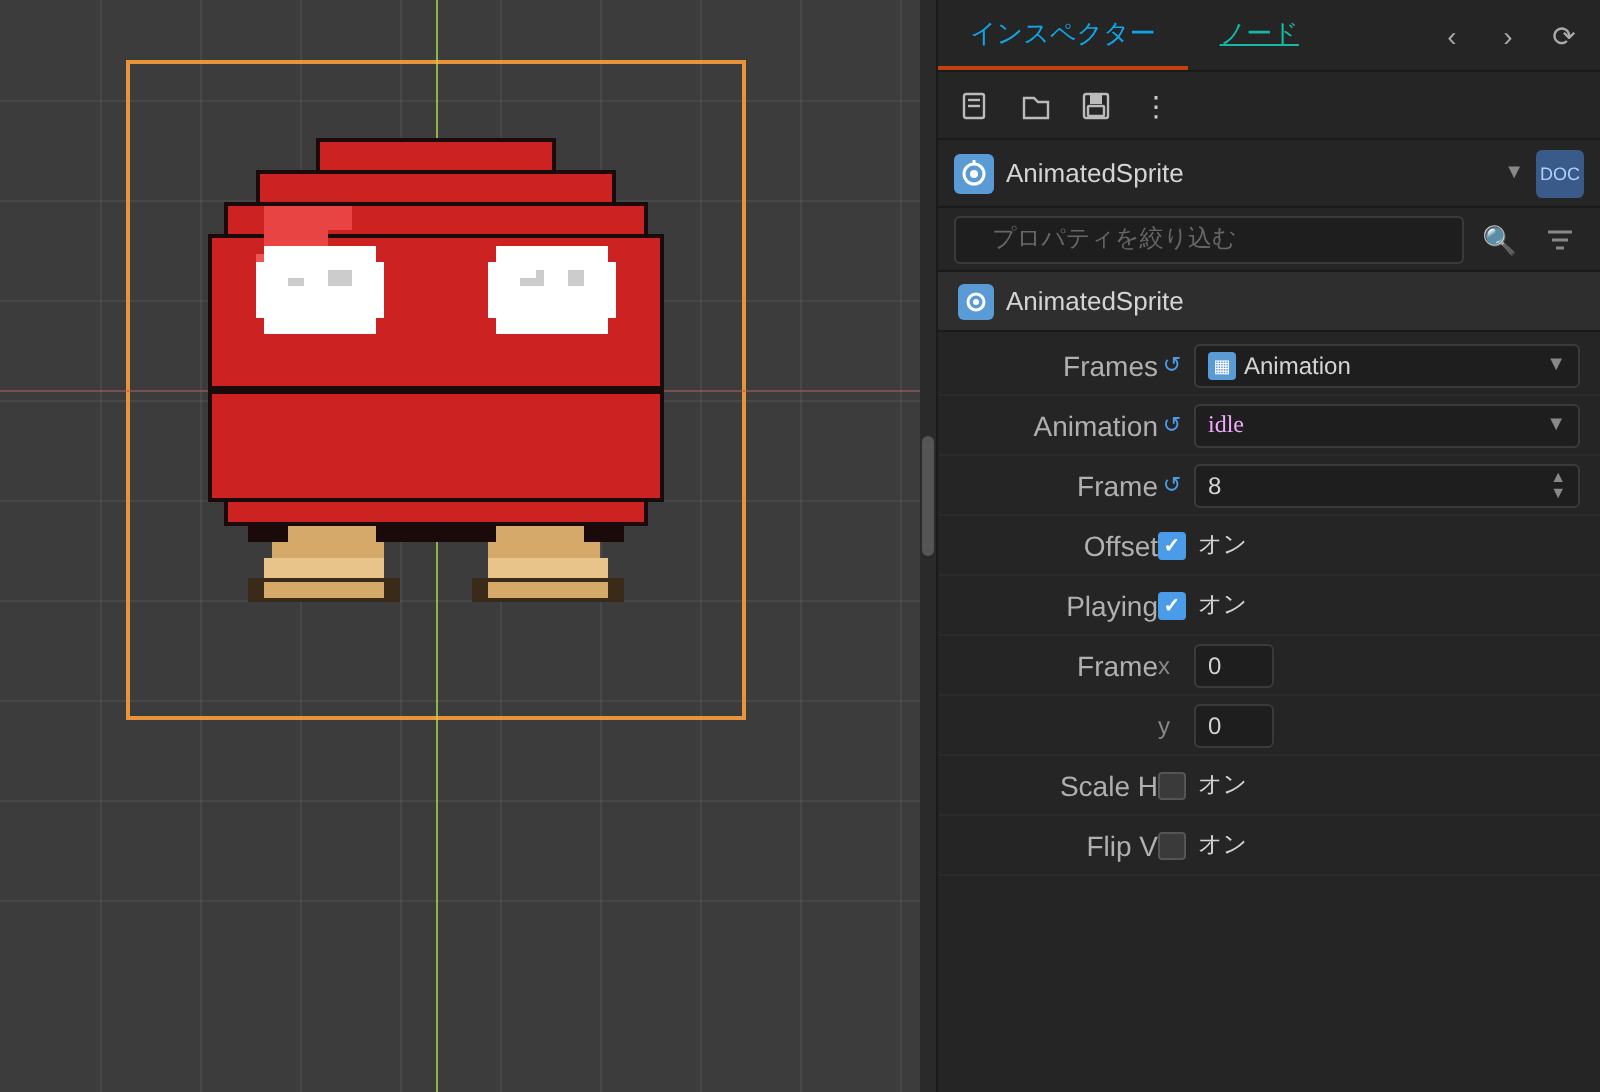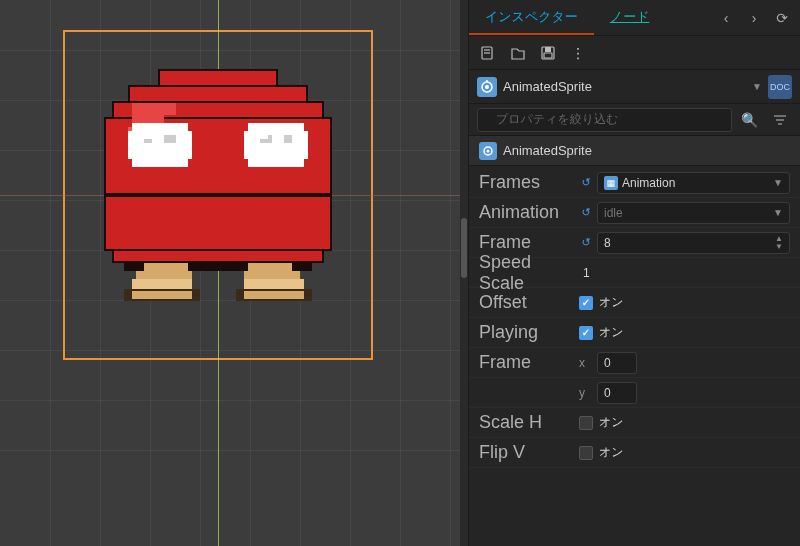--- a/index.html
+++ b/index.html
@@ -356,22 +356,23 @@
       height: 30px;
       display: flex;
       align-items: center;
       padding: 0 10px;
       border-bottom: 1px solid rgba(255,255,255,0.03);
     }
 
     .prop-label {
       width: 100px;
       color: #b0b0b0;
-      font-size: 18px;
+      font-size: 14px;
       flex-shrink: 0;
+      text-align: right;
     }
 
     .prop-value-area {
       flex: 1;
       display: flex;
       align-items: center;
       gap: 4px;
     }
 
     .prop-reset-icon {
@@ -432,22 +433,23 @@
       border: 1px solid #3a3a3a;
       border-radius: 3px;
       display: flex;
       align-items: center;
       padding: 0 6px;
       cursor: pointer;
     }
 
     .anim-text {
       font-size: 12px;
-      color: #737373;
-      flex: 1;
+      color: #f0abfc;
+      flex: 1;
+      font-family: Liberation Serif, serif;
     }
 
     
     .frame-stepper {
       flex: 1;
       height: 22px;
       background: #1e1e1e;
       border: 1px solid #3a3a3a;
       border-radius: 3px;
       display: flex;
@@ -764,26 +766,20 @@
         <div class="frame-stepper">
           <span class="frame-val">8</span>
           <div class="stepper-arrows">
             <div class="stepper-up">▲</div>
             <div class="stepper-down">▼</div>
           </div>
         </div>
       </div>
     </div>
 
-    <div class="prop-row">
-      <span class="prop-label">Speed Scale</span>
-      <div class="prop-value-area">
-        <span class="speed-value">1</span>
-      </div>
-    </div>
 
     <div class="prop-row">
       <span class="prop-label">Offset</span>
       <div class="prop-value-area">
         <div class="checkbox-wrap">
           <div class="checkbox">
             <span class="checkbox-check">✓</span>
           </div>
           <span class="checkbox-label">オン</span>
         </div>

